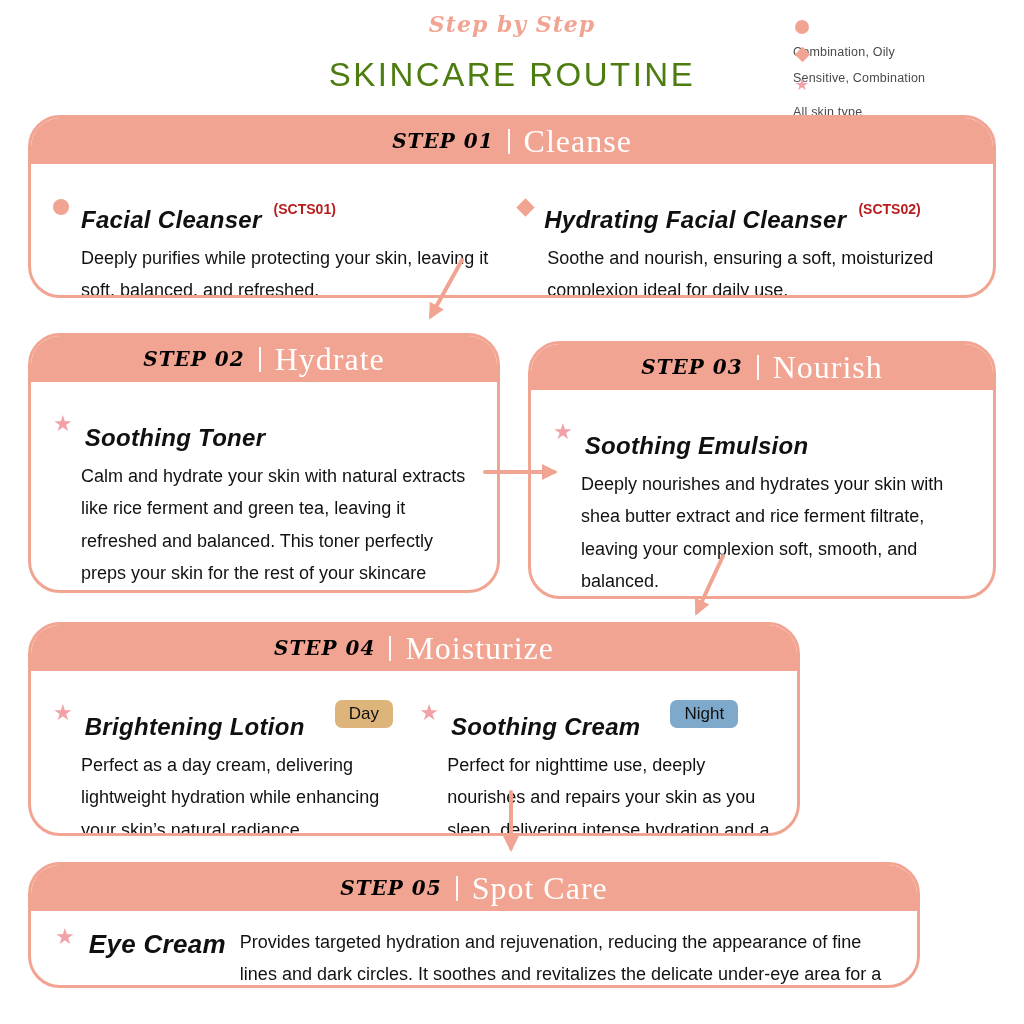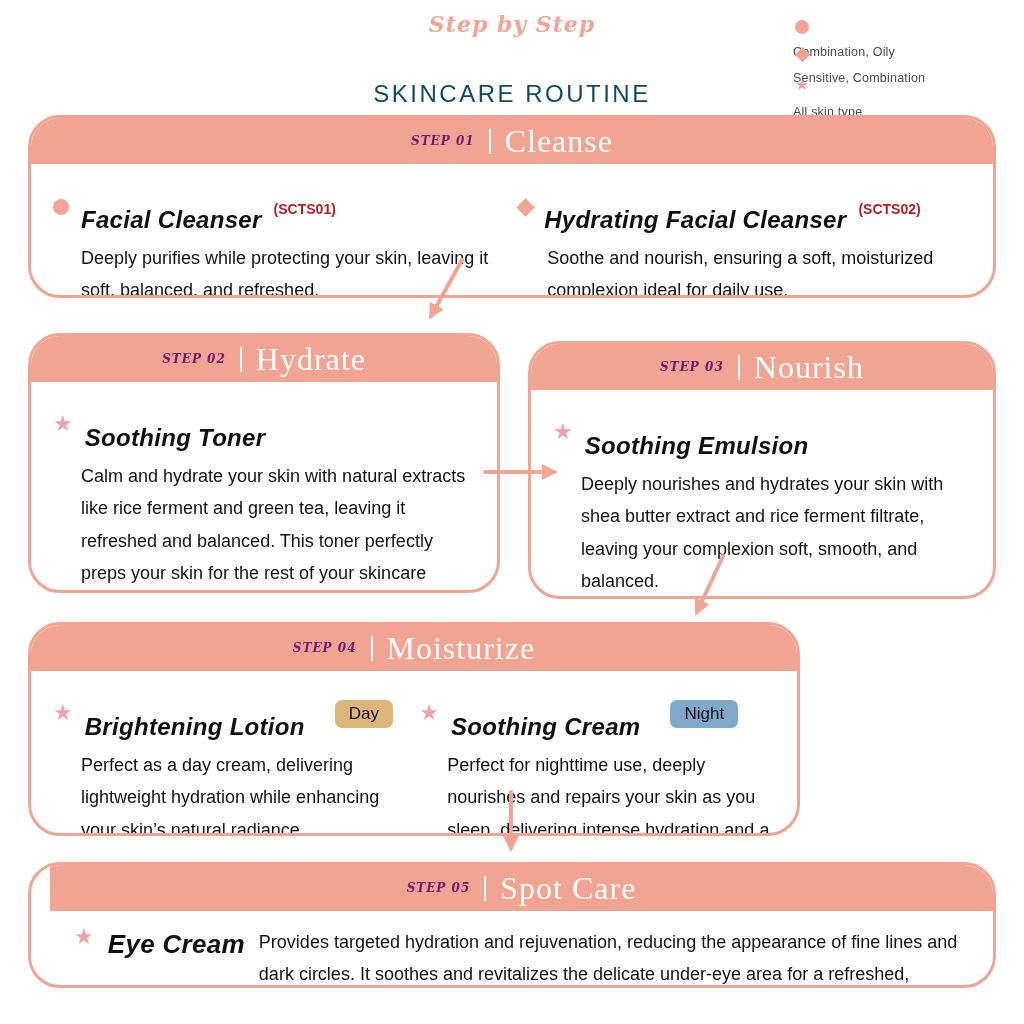--- a/index.html
+++ b/index.html
@@ -5,21 +5,21 @@
   * { margin:0; padding:0; box-sizing:border-box; }
   html,body { width:1024px; height:1024px; overflow:hidden; background:#ffffff; }
   body { font-family:"Liberation Sans", sans-serif; color:#141414; }
   .page { position:relative; width:1024px; height:1024px; background:#fff; }
 
   
   .hdr-sub { position:absolute; top:11px; left:0; width:100%; text-align:center;
     font-family:"DejaVu Serif", serif; font-style:italic; font-weight:600;
     font-size:22px; letter-spacing:1px; color:var(--salmon,#F2A492); }
   .hdr-title { position:absolute; top:56px; left:0; width:100%; text-align:center;
-    font-size:24px; letter-spacing:2.5px; font-weight:400; color:#0c4a6e;margin-top:24px; }
+    font-size:33px; letter-spacing:2.5px; font-weight:400; color:#4d7c0f; }
 
   
   .legend { position:absolute; top:20px; left:793px; }
   .legend-row { display:flex; gap:11px; height:20px; margin-bottom:9px;flex-direction:column; }
   .legend-row .iconbox { width:18px; display:flex; justify-content:center; align-items:center; }
   .legend-label { font-size:12.5px; color:#4a4a4a; letter-spacing:0.2px; }
 
   
   .circle-icon { width:16px; height:16px; border-radius:50%; background:var(--salmon,#F2A492); display:inline-block; flex:0 0 auto; }
   .diamond-icon { width:13px; height:13px; background:var(--salmon,#F2A492); transform:rotate(45deg); display:inline-block; flex:0 0 auto; }
@@ -27,21 +27,21 @@
   .legend .circle-icon { width:14px; height:14px; }
   .legend .diamond-icon { width:11px; height:11px; }
   .legend .star-icon { font-size:16px; }
 
   
   .card { position:absolute; background:#fff; border:3px solid var(--salmon,#F2A492);
     border-radius:32px; overflow:hidden; }
   .band { height:46px; background:var(--salmon,#F2A492); display:flex; align-items:center;
     justify-content:center; gap:14px; }
   .step-label { font-family:"DejaVu Serif", serif; font-style:italic; font-weight:700;
-    font-size:12px; letter-spacing:1px; color:#701a75; }
+    font-size:20px; letter-spacing:1px; color:#000000; }
   .band-divider { width:2px; height:25px; background:rgba(255,255,255,.95); }
   .step-name { font-family:Liberation Serif, serif; font-size:32px; letter-spacing:1px; color:#ffffff; }
 
   .card-body { padding:16px 26px 0 22px; }
   .two-col { display:flex; }
   .col-left { width:51%; padding-right:20px; }
   .col-right { width:49%; }
 
   .title-row { display:flex; align-items:center; gap:12px; }
   .p-name { font-style:italic; font-weight:700; font-size:24px; color:#101010; letter-spacing:0.3px; white-space:nowrap;margin-top:26px; }
@@ -49,21 +49,21 @@
   .p-desc { font-size:18px; line-height:1.8; color:#121212; margin-top:8px; padding-left:28px; }
 
   .badge { font-size:17px; color:#101010; padding:4px 14px; border-radius:7px; margin-left:18px; }
   .badge-day { background:var(--day-badge,#DDB57B); }
   .badge-night { background:var(--night-badge,#7FA9CB); }
 
   .step1 { left:28px; top:115px; width:968px; height:183px; }
   .step2 { left:28px; top:333px; width:472px; height:260px; }
   .step3 { left:528px; top:341px; width:468px; height:258px; }
   .step4 { left:28px; top:622px; width:772px; height:214px; }
-  .step5 { left:28px; top:862px; width:968px; height:126px;padding-left:19px; }
+  .step5 { left:28px; top:862px; width:892px; height:126px; }
 
   
   .step5-body { display:flex; align-items:flex-start; gap:14px; padding:16px 22px 0 24px; }
   .step5 .p-name { font-size:26px; margin-top:2px; }
   .step5 .p-desc { margin-top:0; padding-left:0; flex:1; line-height:1.75; }
 
   
   .arrow { position:absolute; overflow:visible; z-index:5; }
   .arrow line { stroke:var(--salmon,#F2A492); stroke-width:4; stroke-linecap:round; }
   #ah path { fill:var(--salmon,#F2A492); }

